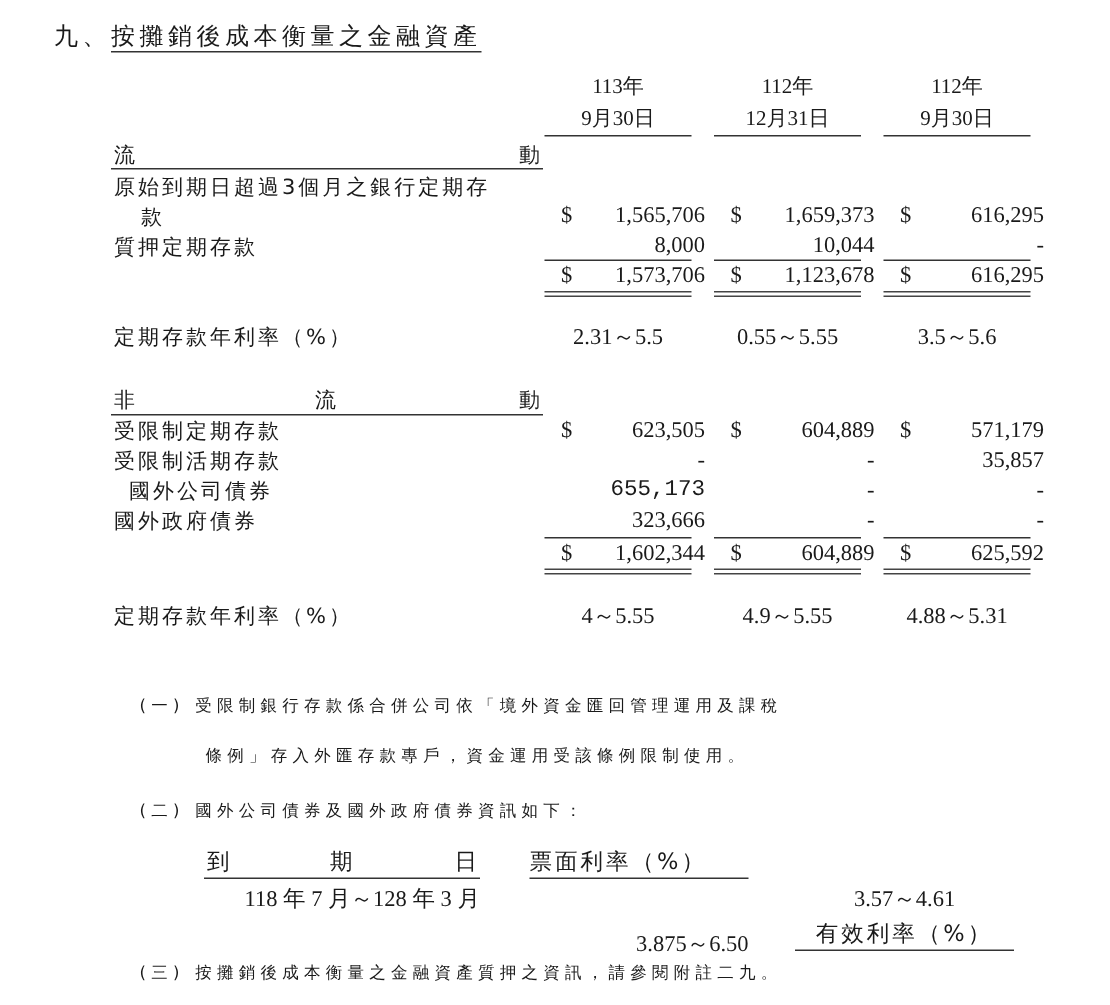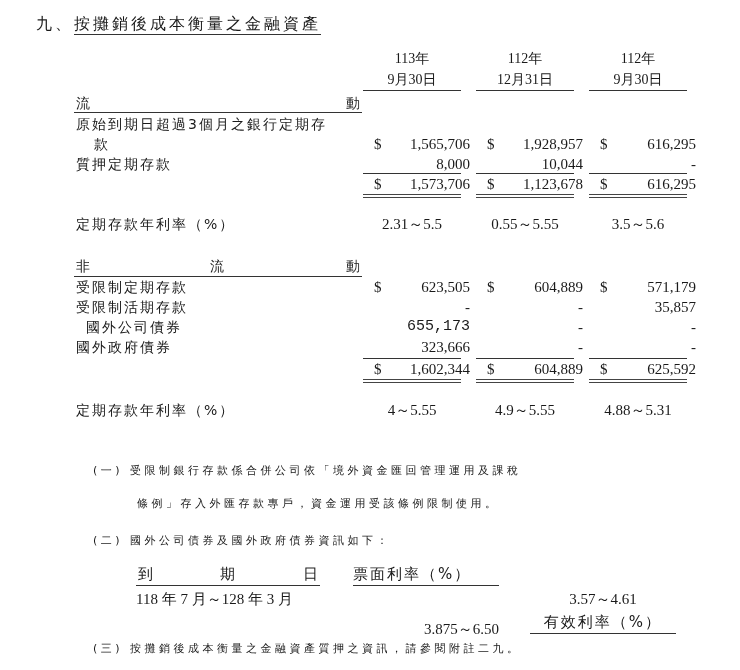--- a/index.html
+++ b/index.html
@@ -54,21 +54,21 @@
 <div class="abs label cjk" style="top:116px;">原始到期日超過3個月之銀行定期存</div>
 <div class="abs label cjk" style="top:136px; left:94px;">款</div>
 <div class="abs label cjk" style="top:156px;">質押定期存款</div>
 
 <div class="abs cell num" style="left:372px; top:134px;">
     <span class="dol">$</span>
     <span class="val">1,565,706</span>
   </div>
 <div class="abs cell num" style="left:485px; top:134px;">
     <span class="dol">$</span>
-    <span class="val">1,928,957</span>
+    <span class="val">1,659,373</span>
   </div>
 <div class="abs cell num" style="left:598px; top:134px;">
     <span class="dol">$</span>
     <span class="val">616,295</span>
   </div>
 
 <div class="abs cell num" style="left:372px; top:154px;">
     <span class="dol"></span>
     <span class="val">8,000</span>
   </div>
@@ -207,20 +207,20 @@
 </div>
 
 <div class="abs cjk" style="left:136px; top:565px; width:184px; height:20px; border-bottom:1.5px solid #333; font-size:15px;">
   <span style="position:absolute; left:2px;">到</span>
   <span style="position:absolute; left:84px;">期</span>
   <span style="position:absolute; right:2px;">日</span>
 </div>
 <div class="abs sub-h cjk" style="left:353px; top:565px; width:146px; text-align:left; height:20px;">票面利率（%）</div>
 <div class="abs sub-h cjk" style="left:530px; top:565px; width:146px; text-align:center; height:20px;margin-top:48px;">有效利率（%）</div>
 
-<div class="abs num" style="left:136px; top:590px; width:184px; text-align:left;">118 年 7 月～128 年 3 月</div>
+<div class="abs num" style="left:136px; top:590px; width:184px; text-align:right;">118 年 7 月～128 年 3 月</div>
 <div class="abs num" style="left:353px; top:620px; width:146px; text-align:right;">3.875～6.50</div>
 <div class="abs num" style="left:530px; top:590px; width:146px; text-align:center;">3.57～4.61</div>
 
 <div class="abs note cjk" style="left:93px; top:641px;">
   <span>(三)</span>
   <span>按攤銷後成本衡量之金融資產質押之資訊，請參閱附註二九。</span>
 </div>
 
 </body></html>

